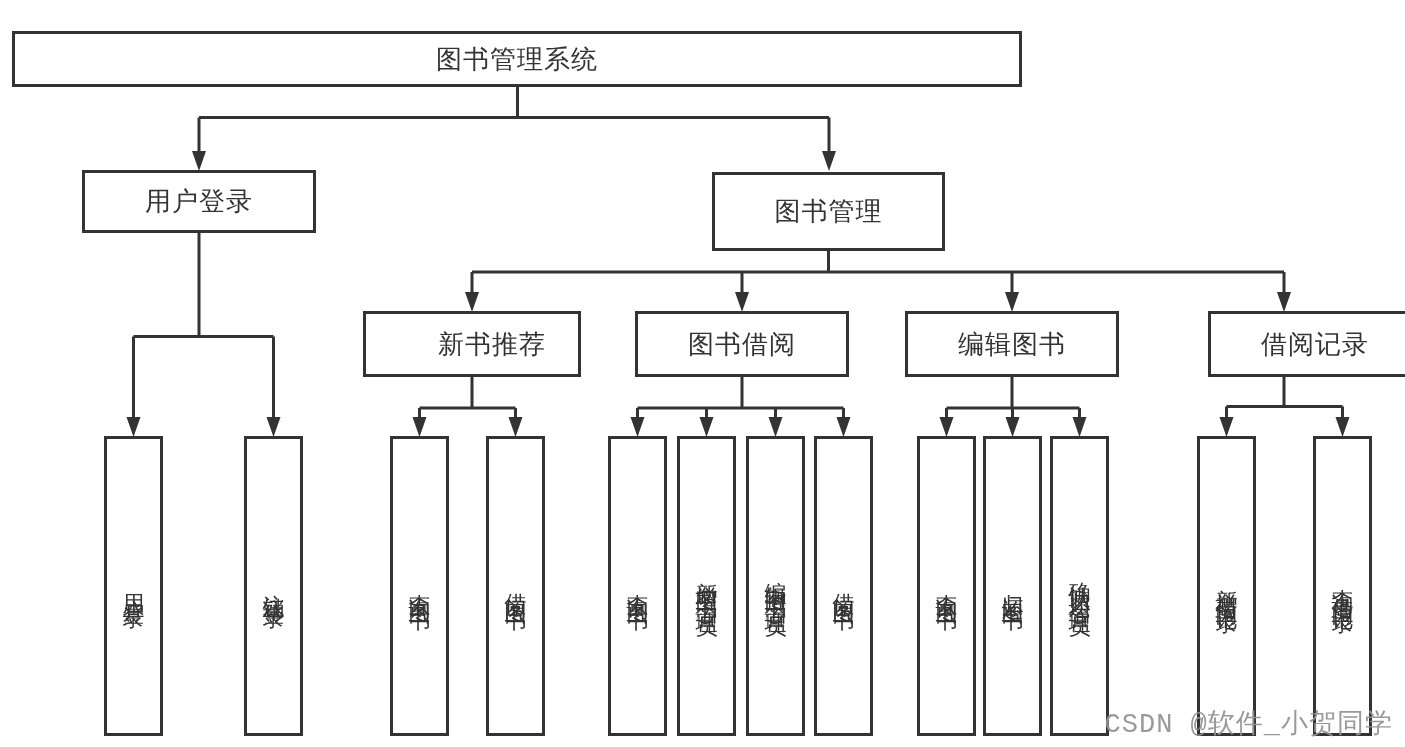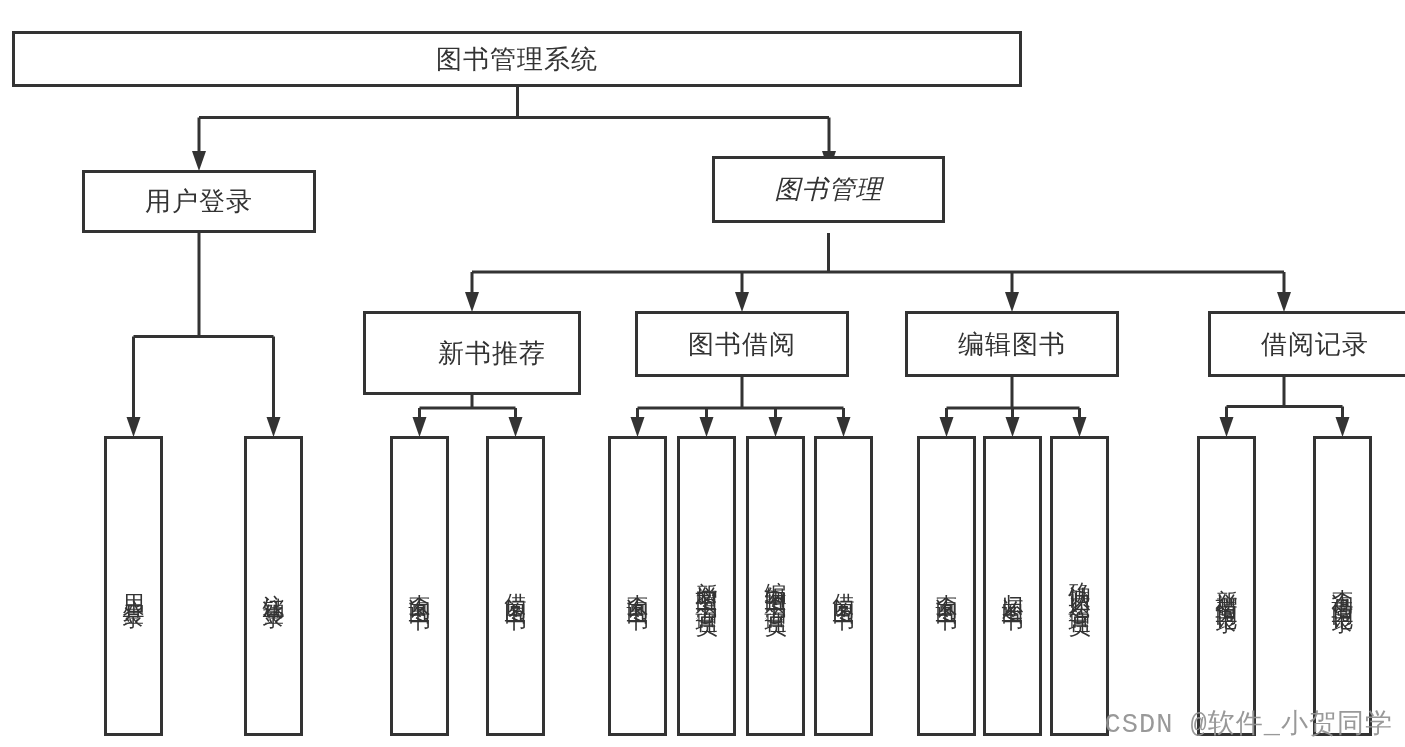--- a/index.html
+++ b/index.html
@@ -130,25 +130,25 @@
     <polygon points="1335.5,417 1349.5,417 1342.5,437"></polygon>
   </svg>
 
   <div class="node" style="left:12px; top:31px; width:1010px; height:56px;">
     <span>图书管理系统</span>
   </div>
 
   <div class="node" style="left:82px; top:170px; width:234px; height:63px;">
     <span>用户登录</span>
   </div>
-  <div class="node" style="left:712px; top:156px; width:233px; height:67px;font-style:italic;">
+  <div class="node" style="left:712px; top:172px; width:233px; height:79px;">
     <span>图书管理</span>
   </div>
 
-  <div class="node" style="left:363px; top:311px; width:218px; height:84px;padding-left:40px;">
+  <div class="node" style="left:363px; top:311px; width:218px; height:66px;padding-left:40px;">
     <span>新书推荐</span>
   </div>
   <div class="node" style="left:635px; top:311px; width:214px; height:66px;">
     <span>图书借阅</span>
   </div>
   <div class="node" style="left:905px; top:311px; width:214px; height:66px;">
     <span>编辑图书</span>
   </div>
   <div class="node" style="left:1208px; top:311px; width:214px; height:66px;">
     <span>借阅记录</span>

